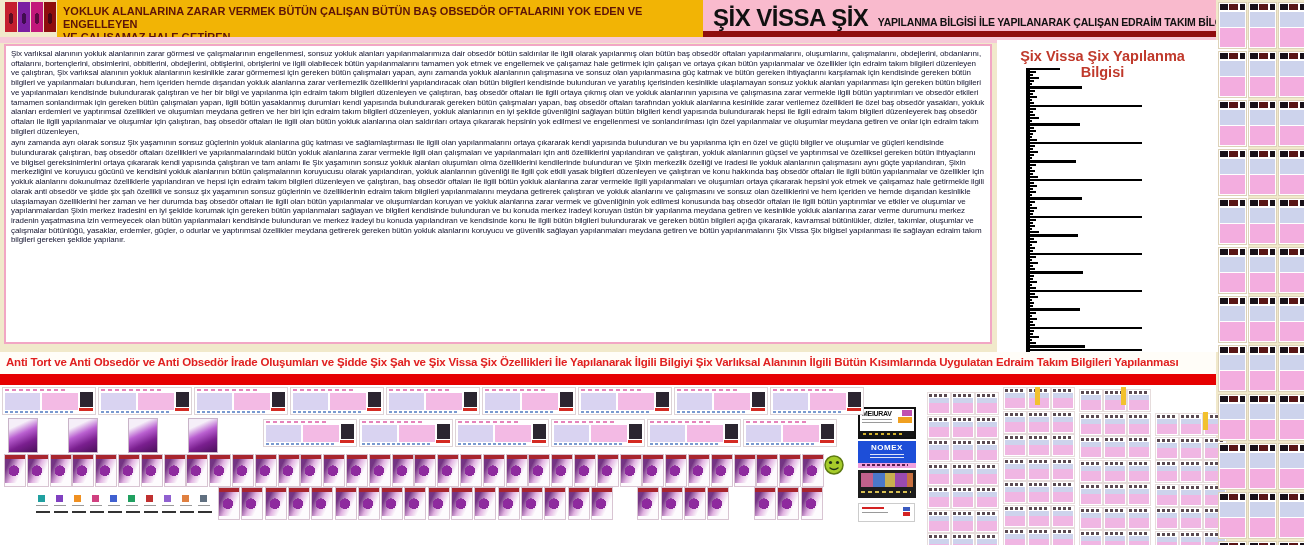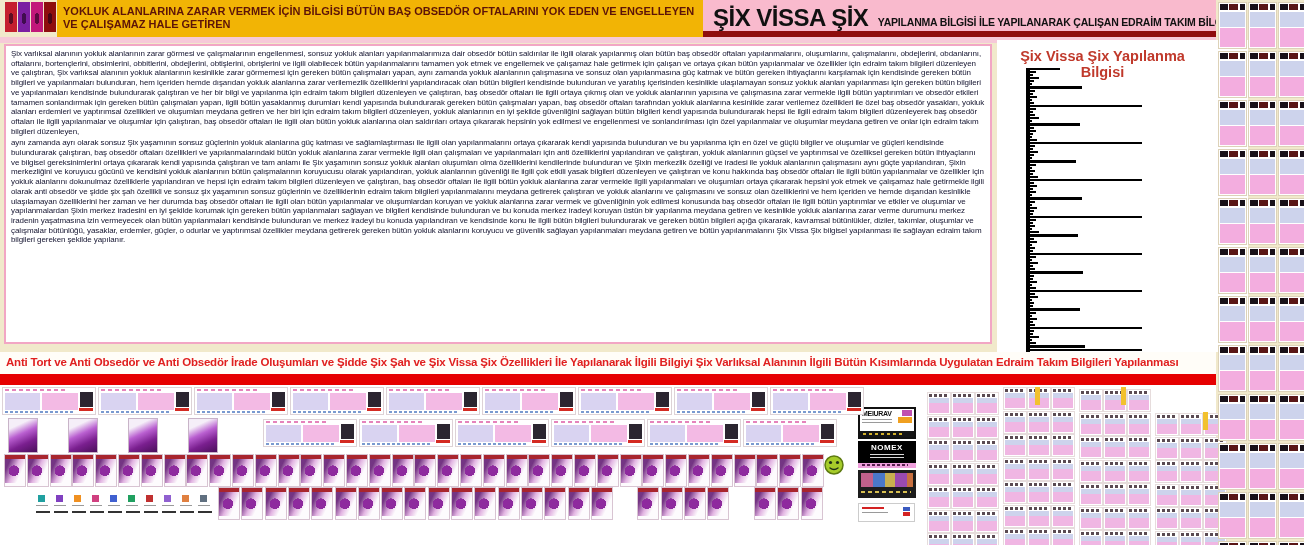--- a/index.html
+++ b/index.html
@@ -95,21 +95,21 @@
   
   #card-meiurav{position:absolute;left:858px;top:407px;width:58px;height:32px;background:#fff;
     border:2px solid #111;box-sizing:border-box;}
   #card-meiurav .ttl{font-size:7px;font-weight:bold;color:#111;margin:1px 0 0 2px;letter-spacing:-0.3px;}
   #card-meiurav .chip{position:absolute;right:2px;top:8px;width:14px;height:6px;background:#f0a020;}
   #card-meiurav .pix{position:absolute;right:2px;top:1px;width:10px;height:6px;background:#c050b0;}
   #card-meiurav .ln{height:1px;background:#9a9a9a;margin:2px 3px 0 2px;width:30px;}
   #card-meiurav .foot{position:absolute;left:0;bottom:0;width:100%;height:6px;background:#151515;
     background-image:repeating-linear-gradient(90deg,#d4b12a 0 3px,rgba(0,0,0,0) 3px 6px);
     background-size:40px 2px;background-position:3px 2px;background-repeat:no-repeat;}
-  #card-nomex{position:absolute;left:858px;top:441px;width:58px;height:27px;background:#000000;
+  #card-nomex{position:absolute;left:858px;top:441px;width:58px;height:27px;background:#1d4ed8;
     text-align:center;box-sizing:border-box;}
   #card-nomex .ttl{font-size:8px;font-weight:bold;color:#fff;margin-top:2px;letter-spacing:0.5px;}
   #card-nomex .ln{height:1px;background:rgba(255,255,255,.85);margin:2px 12px 0 12px;}
   #card-nomex .foot{position:absolute;left:0;bottom:0;width:100%;height:5px;background:#f0a0dd;
     background-image:repeating-linear-gradient(90deg,#5a2050 0 3px,rgba(0,0,0,0) 3px 5px);
     background-size:46px 2px;background-position:4px 1px;background-repeat:no-repeat;}
   #card-collage{position:absolute;left:858px;top:470px;width:58px;height:28px;background:#1c1c1c;
     background-image:
       linear-gradient(90deg,#c0608a 0 12px,#4a78c8 12px 24px,#c8b050 24px 34px,#9a4ab0 34px 46px,#c87040 46px 52px),
       repeating-linear-gradient(90deg,#d8c050 0 4px,rgba(0,0,0,0) 4px 7px);
@@ -126,21 +126,21 @@
   #smiley{position:absolute;left:824px;top:455px;width:20px;height:20px;}
 </style>
 </head>
 <body>
 
 <div id="stage">
 
   <div id="art-strip"></div>
 
   <div id="hdr-yellow" style="background: rgb(242, 180, 5); color: rgb(93, 20, 8);">
-    <div>YOKLUK ALANLARINA ZARAR VERMEK İÇİN BİLGİSİ BÜTÜN BAŞ OBSEDÖR OFTALARINI YOK EDEN VE ENGELLEYEN</div>
+    <div>YOKLUK ALANLARINA ZARAR VERMEK BÜTÜN ÇALIŞAN BÜTÜN BAŞ OBSEDÖR OFTALARINI YOK EDEN VE ENGELLEYEN</div>
     <div>VE ÇALIŞAMAZ HALE GETİREN</div>
   </div>
 
   <div id="hdr-pink" style="background: rgb(249, 186, 205);">
     <span class="big">ŞİX VİSSA ŞİX</span>
     <span class="small">YAPILANMA BİLGİSİ İLE YAPILANARAK ÇALIŞAN EDRAİM TAKIM BİLGİLERİ</span>
   </div>
   <div id="hdr-redline"></div>
   <div id="hdr-pinkband"></div>
 

